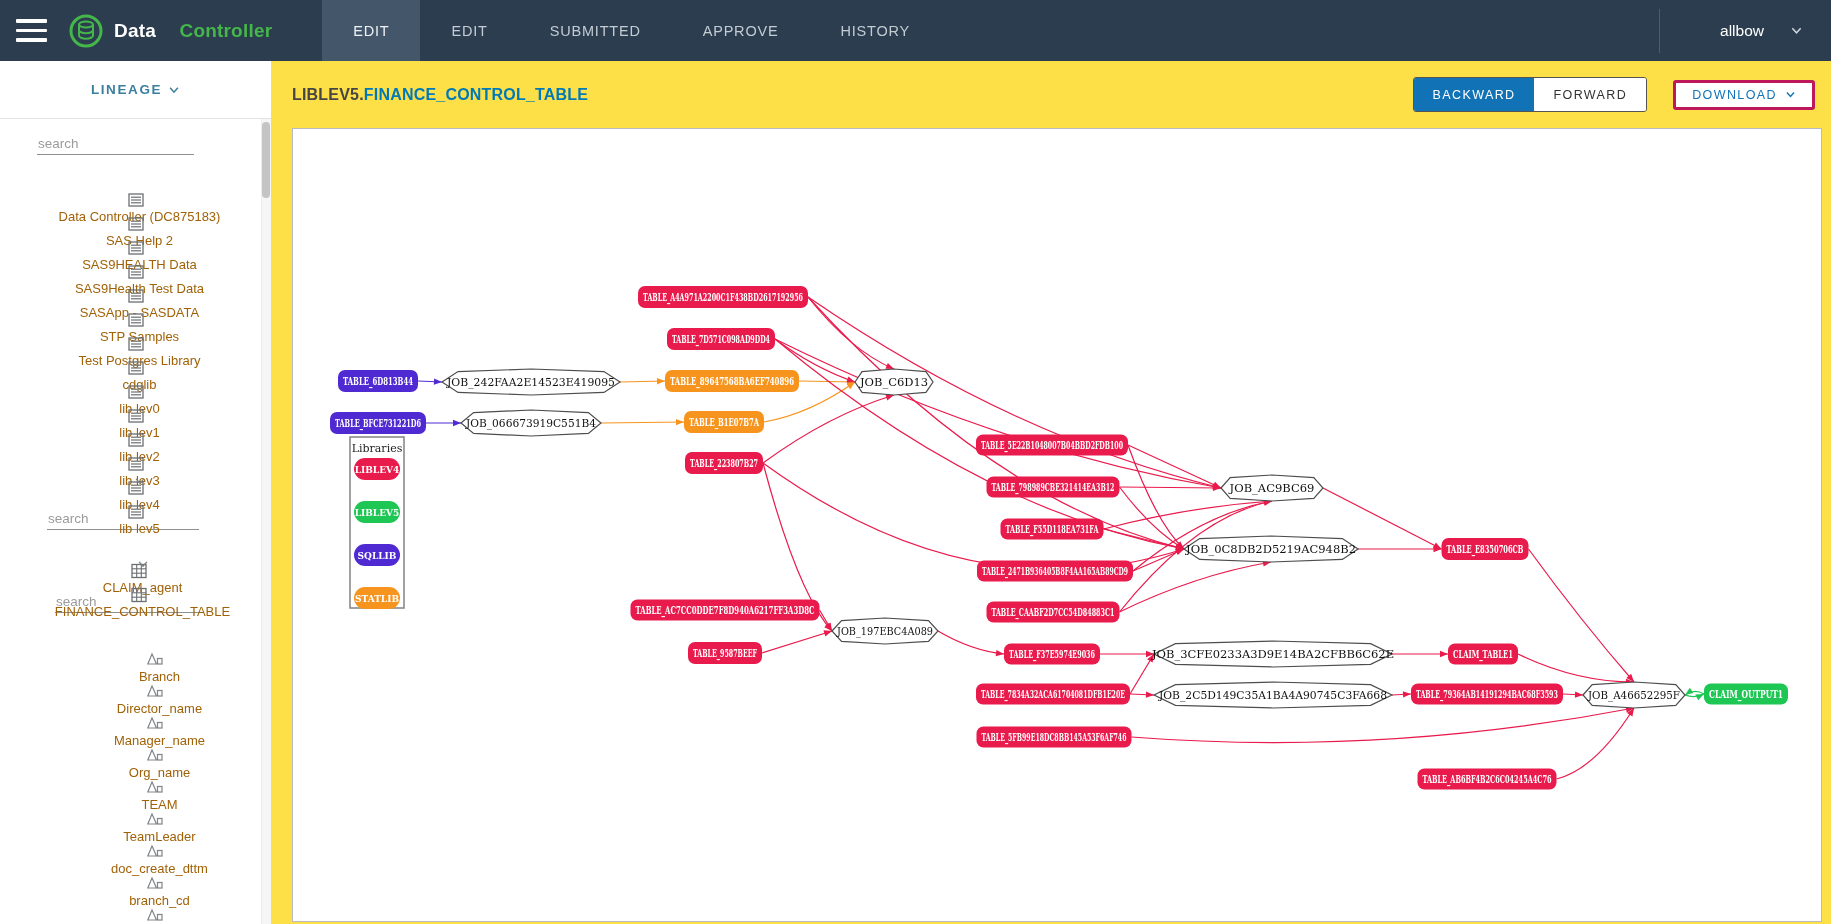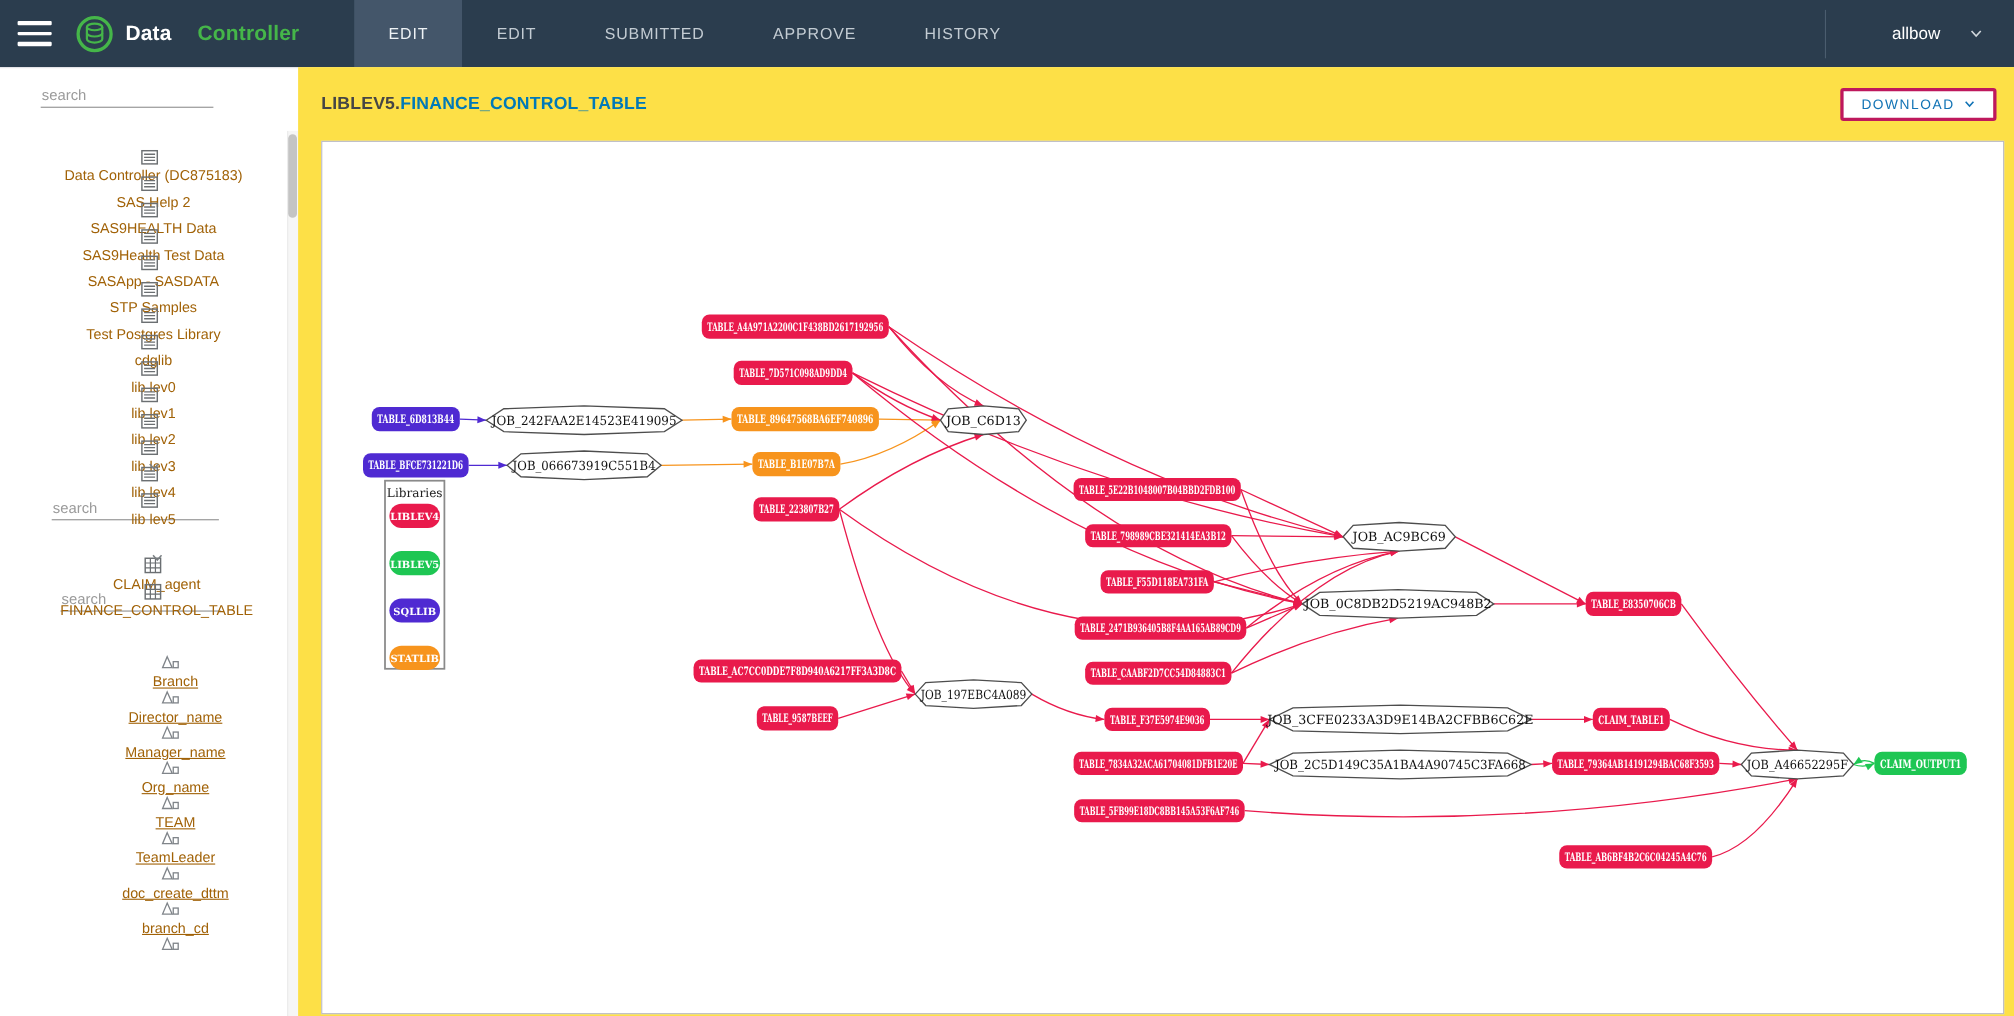--- a/index.html
+++ b/index.html
@@ -42,21 +42,21 @@
   .s2 { margin:9px 0 4px 47px; width:152px; }
   .s3 { margin:9px 0 10px 55px; width:146px; }
   ul.tree-list { list-style:none; }
   .trow { display:flex; align-items:center; color:#a16207; font-size:13px; cursor:pointer;
     height:24px;flex-direction:column; }
   .trow .caret { width:28px; display:flex; justify-content:center; color:#7b8084; flex:0 0 28px;}
   .trow .caret svg { width:12px; height:12px; }
   .trow .ticon { width:18px; height:18px; margin-right:8px; flex:0 0 18px; }
   .lib-row { padding-left:8px; }
   .tbl-row { padding-left:14px; height:24px; }
-  .col-row { padding-left:48px; height:32px;text-decoration:underline; }
+  .col-row { padding-left:48px; height:32px; }
   .col-row .ticon { margin-right:10px; }
   .sb-scroll { position:absolute; right:0; top:58px; bottom:0; width:10px; background:#f6f6f6;
     border-left:1px solid #ececec; }
   .sb-thumb { position:absolute; right:1px; top:3px; width:8px; height:76px; background:#c4c4c4;
     border-radius:4px; }
 
   
   .main { flex:1; background:#fde047; position:relative; }
   .header-row { height:67px; display:flex; align-items:center; padding:0 16px 0 21px; }
   .page-title { font-size:16px; font-weight:bold; color:#454545; letter-spacing:.2px; }
@@ -104,20 +104,26 @@
     <span class="username">allbow</span>
     <svg class="user-caret" viewBox="0 0 14 14">
         <path d="M2.5 4.5 L7 9.5 L11.5 4.5" fill="none" stroke="#cfd6db" stroke-width="1.6"></path>
       </svg>
   </div>
 </div>
 
 <div class="layout">
 
   <aside class="sidebar">
+    <div class="lineage">
+      <span>LINEAGE</span>
+      <svg viewBox="0 0 14 14">
+          <path d="M2.5 4.5 L7 9.5 L11.5 4.5" fill="none" stroke="#3b7fa0" stroke-width="1.8"></path>
+        </svg>
+    </div>
     <div class="tree" id="tree">
         <input class="search-line s1" type="text" placeholder="search" style="">
         <ul class="tree-list">
           <li class="trow lib-row">
             <span class="caret"></span>
             <span class="ticon"><svg viewBox="0 0 18 18">
                 <rect x="2" y="3" width="14" height="12" fill="none" stroke="#6b6f72" stroke-width="1.3"></rect>
                 <line x1="4" y1="6.2" x2="14" y2="6.2" stroke="#6b6f72" stroke-width="1.2"></line>
                 <line x1="4" y1="9" x2="14" y2="9" stroke="#6b6f72" stroke-width="1.2"></line>
                 <line x1="4" y1="11.8" x2="14" y2="11.8" stroke="#6b6f72" stroke-width="1.2"></line>
@@ -374,20 +380,24 @@
       </div>
     <div class="sb-scroll">
         <div class="sb-thumb"></div>
       </div>
   </aside>
 
   <main class="main">
     <div class="header-row">
       <h1 class="page-title"><span>LIBLEV5.</span><span class="blue">FINANCE_CONTROL_TABLE</span></h1>
       <div class="actions">
+        <div class="btn-group">
+          <button class="btn primary">BACKWARD</button>
+          <button class="btn">FORWARD</button>
+        </div>
         <button class="btn-download">
           <span>DOWNLOAD</span>
           <svg viewBox="0 0 14 14">
               <path d="M2.5 4.5 L7 9.5 L11.5 4.5" fill="none" stroke="#1173b5" stroke-width="1.8"></path>
             </svg>
         </button>
       </div>
     </div>
     <div class="canvas">
       <svg class="graph" id="graph-svg" width="1528" height="792" viewBox="0 0 1528 792">

